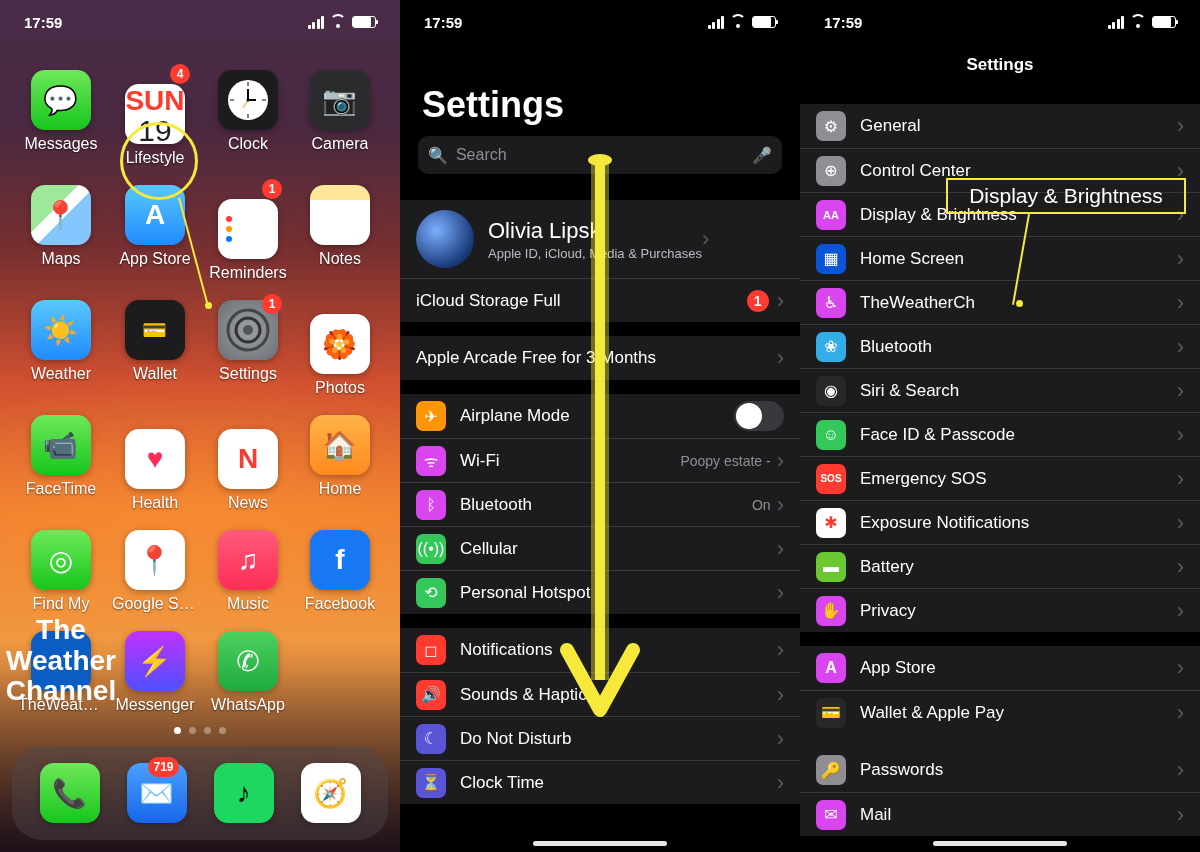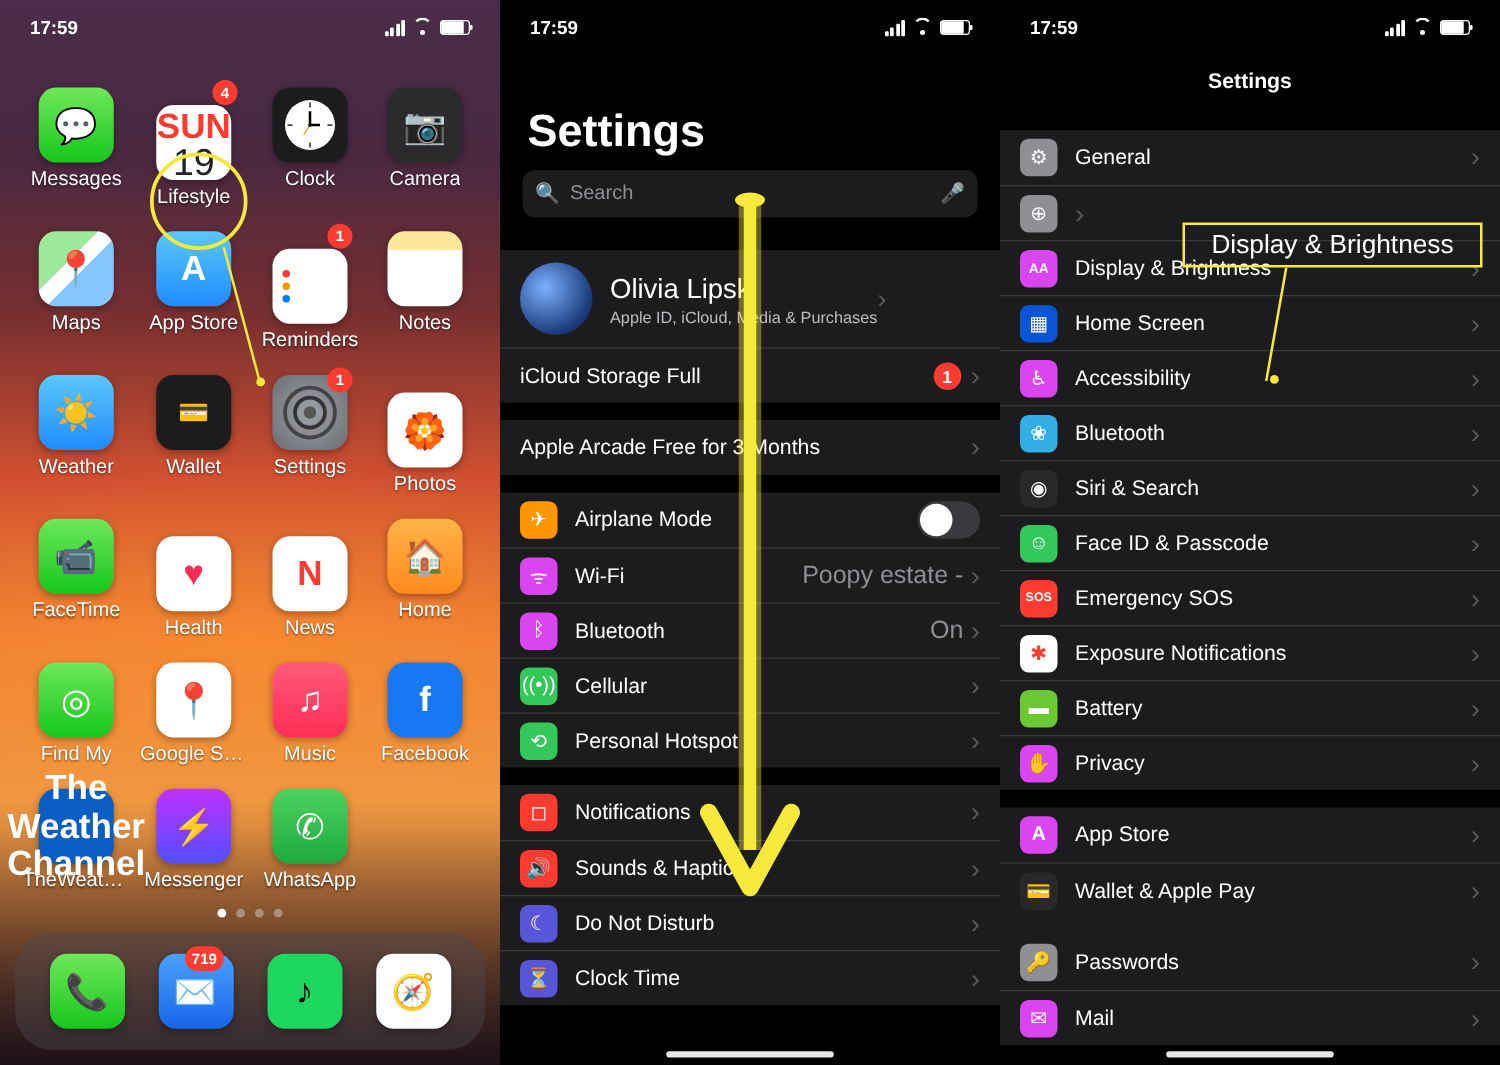--- a/index.html
+++ b/index.html
@@ -57,21 +57,21 @@
   .small-title { text-align:center; font-size:17px; font-weight:600; padding-top:55px; }
   .search { position:absolute; top:136px; left:18px; right:18px; height:38px; background:#1c1c1e; border-radius:10px; display:flex; align-items:center; padding:0 10px; gap:8px; color:#8e8e93; }
   .search .mic{margin-left:auto;}
   .content { position:absolute; top:186px; left:0; right:0; bottom:0; overflow:hidden; }
   .content.s3 { top:90px; }
   .group { background:#1c1c1e; margin:14px 0 0; }
   .row { display:flex; align-items:center; min-height:44px; padding:5px 16px; border-top:0.5px solid #3a3a3c; position:relative; }
   .group .row:first-child{border-top:none;}
   .row .ric { width:30px; height:30px; border-radius:7px; margin-right:14px; display:flex; align-items:center; justify-content:center; font-size:16px; flex-shrink:0; }
   .row .txt { font-size:17px; flex:1; }
-  .row .val { font-size:20px; color:#8e8e93; margin-right:6px; }
+  .row .val { font-size:14px; color:#8e8e93; margin-right:6px; }
   .row .chev { color:#5a5a5e; font-size:22px; }
   .row .rbadge{min-width:22px;height:22px;background:#ff3b30;border-radius:11px;font-size:14px;font-weight:600;display:flex;align-items:center;justify-content:center;margin-right:8px;}
   .toggle{width:50px;height:30px;background:#39393d;border-radius:15px;position:relative;}
   .toggle i{position:absolute;left:2px;top:2px;width:26px;height:26px;background:#fff;border-radius:50%;}
   .profile-row{padding:10px 16px;}
   .profile-row .avatar{width:58px;height:58px;border-radius:50%;background:radial-gradient(circle at 35% 35%,#7bb0ff,#1a3a7a 70%,#0a1a3a);margin-right:14px;flex-shrink:0;}
   .profile-row .ptxt{display:flex;flex-direction:column;gap:2px;}
   .profile-row .pname{font-size:22px;}
   .profile-row .psub{font-size:13px;color:#bdbdc2;}
   .home-ind{position:absolute;bottom:6px;left:50%;transform:translateX(-50%);width:134px;height:5px;background:#fff;border-radius:3px;opacity:.9;}
@@ -397,35 +397,36 @@
 
   <div class="content s3">
     <div class="group">
       <div class="row">
           <span class="ric i-gray">⚙</span>
           <span class="txt">General</span>
           <span class="chev">›</span>
         </div>
       <div class="row">
           <span class="ric i-gray">⊕</span>
+          <span class="txt">Control Center</span>
           <span class="chev">›</span>
         </div>
       <div class="row">
           <span class="ric i-blue" style="font-size:11px;font-weight:700;">AA</span>
           <span class="txt">Display &amp; Brightness</span>
           <span class="chev">›</span>
         </div>
       <div class="row">
           <span class="ric i-dblue">▦</span>
           <span class="txt">Home Screen</span>
           <span class="chev">›</span>
         </div>
       <div class="row">
           <span class="ric i-blue">♿︎</span>
-          <span class="txt">Accessibility</span>
+          <span class="txt">TheWeatherCh</span>
           <span class="chev">›</span>
         </div>
       <div class="row">
           <span class="ric i-teal">❀</span>
           <span class="txt">Bluetooth</span>
           <span class="chev">›</span>
         </div>
       <div class="row">
           <span class="ric i-dark">◉</span>
           <span class="txt">Siri &amp; Search</span>

